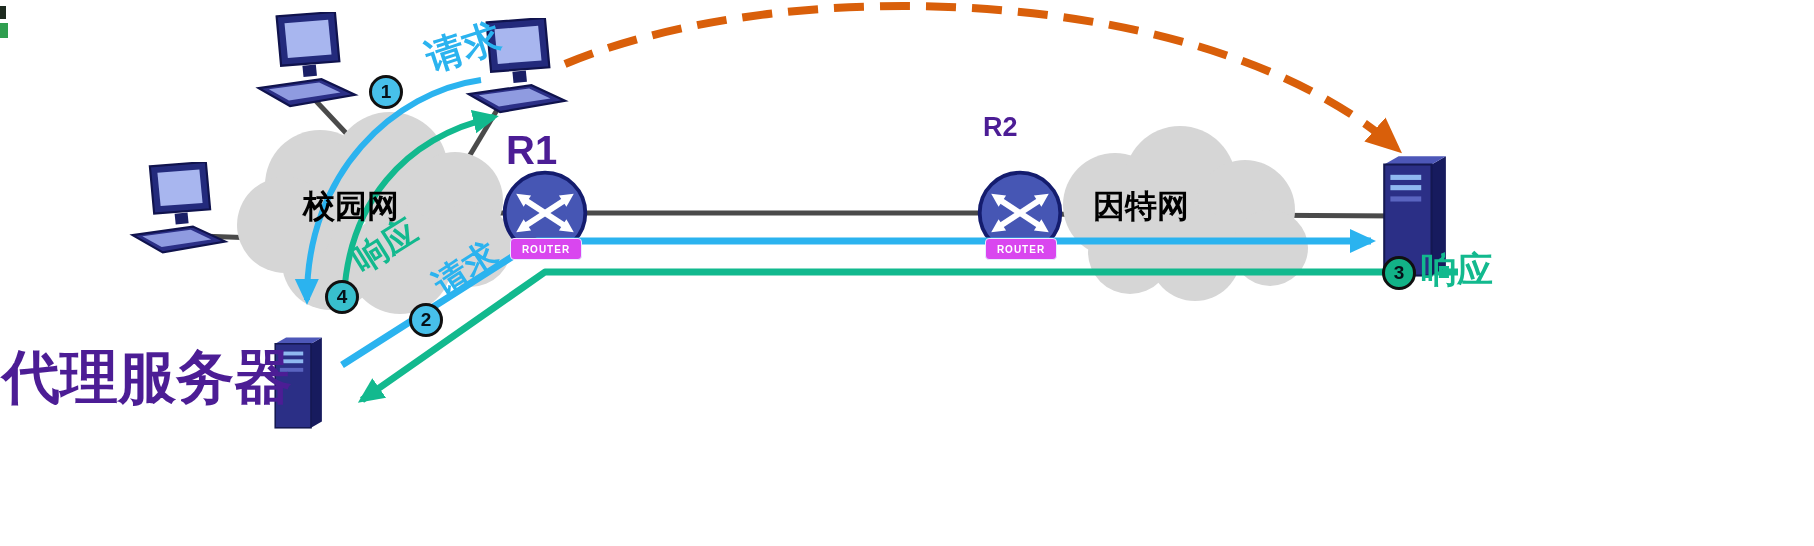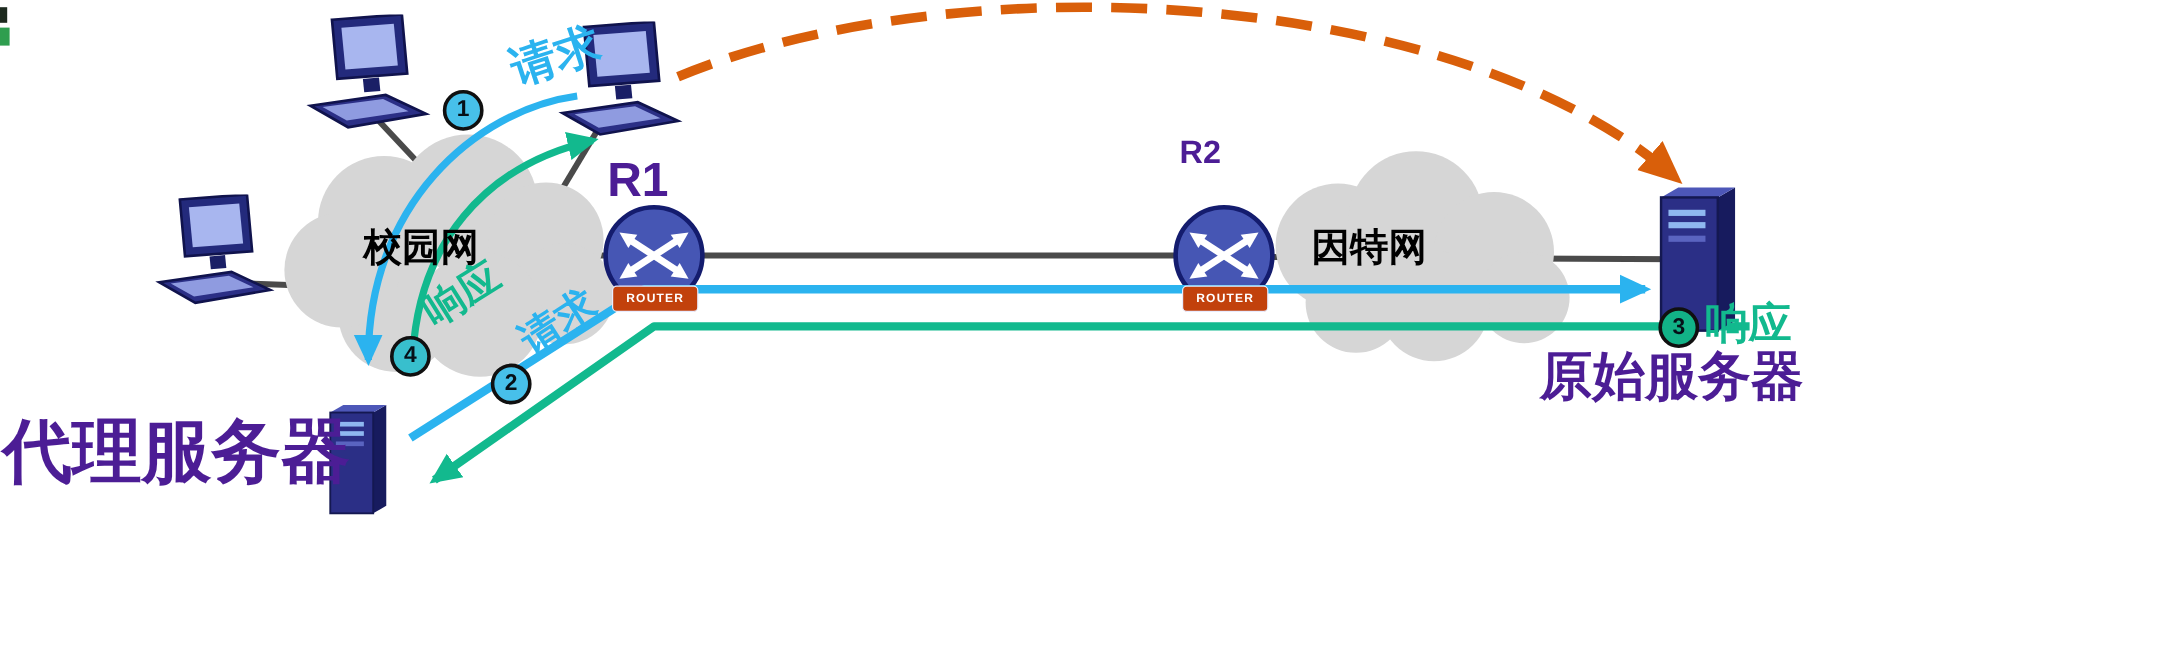--- a/index.html
+++ b/index.html
@@ -17,21 +17,21 @@
   .badge{
     position:absolute;width:34px;height:34px;border-radius:50%;
     border:3px solid #101010;box-sizing:border-box;
     display:flex;align-items:center;justify-content:center;
     font-weight:bold;font-size:19px;color:#061018;
   }
   .badge.s1,.badge.s2{background:#47c0ea;}
   .badge.s3{background:#12b287;}
   .badge.s4{background:#38bfcd;}
   .router-banner{
-    position:absolute;width:70px;height:20px;background:#c2410c;
+    position:absolute;width:70px;height:20px;background:#d946ef;
     border:1px solid #e8ecff;border-radius:4px;color:#ffffff;
     font-size:10px;font-weight:bold;letter-spacing:1px;
     display:flex;align-items:center;justify-content:center;
   }
   .edge-artifact{position:absolute;}
 </style>
 </head>
 <body>
 
 <div id="stage">
@@ -123,21 +123,20 @@
   </svg>
 
   <div class="router-banner" style="left:510px;top:238px;">ROUTER</div>
   <div class="router-banner" style="left:985px;top:238px;">ROUTER</div>
 
   <div class="lbl lbl-black" style="left:303px;top:190px;font-size:32px;">校园网</div>
   <div class="lbl lbl-black" style="left:1093px;top:190px;font-size:32px;text-align:center;">因特网</div>
   <div class="lbl lbl-dark" style="left:506px;top:130px;font-size:40px;">R1</div>
   <div class="lbl lbl-dark" style="left:983px;top:114px;font-size:27px;">R2</div>
   <div class="lbl lbl-dark" style="left:2px;top:348px;font-size:58px;">代理服务器</div>
-  <div class="lbl lbl-dark" style="left:1283px;top:292px;font-size:44px;">原始服务器</div>
 
   <div class="lbl lbl-blue" style="left:427px;top:40px;font-size:38px;transform:rotate(-18deg);transform-origin:left center;">请求</div>
   <div class="lbl lbl-blue" style="left:437px;top:270px;font-size:34px;transform:rotate(-33deg);transform-origin:left center;">请求</div>
   <div class="lbl lbl-green" style="left:1421px;top:252px;font-size:36px;">响应</div>
   <div class="lbl lbl-green" style="left:356px;top:246px;font-size:34px;transform:rotate(-32deg);transform-origin:left center;">响应</div>
 
   <div class="badge s1" style="left:369px;top:75px;">1</div>
   <div class="badge s2" style="left:409px;top:303px;">2</div>
   <div class="badge s3" style="left:1382px;top:256px;">3</div>
   <div class="badge s4" style="left:325px;top:280px;">4</div>

